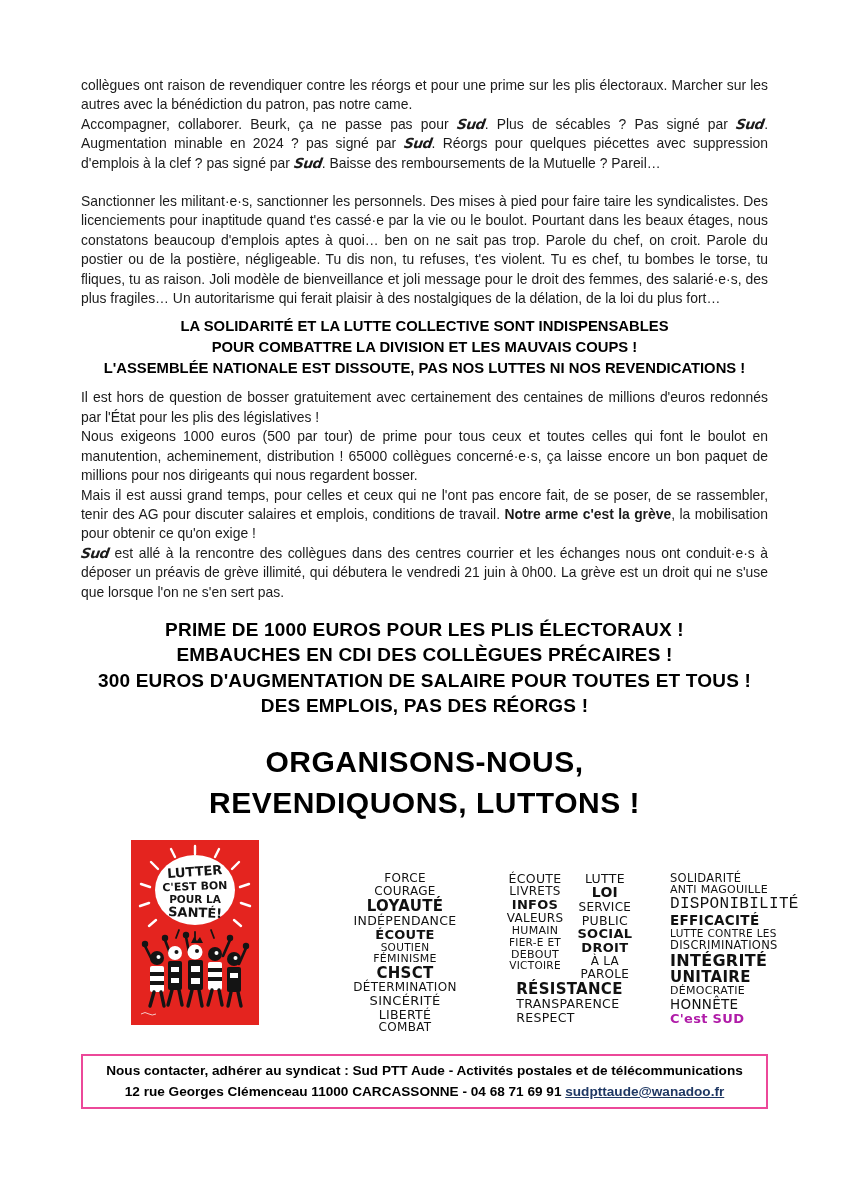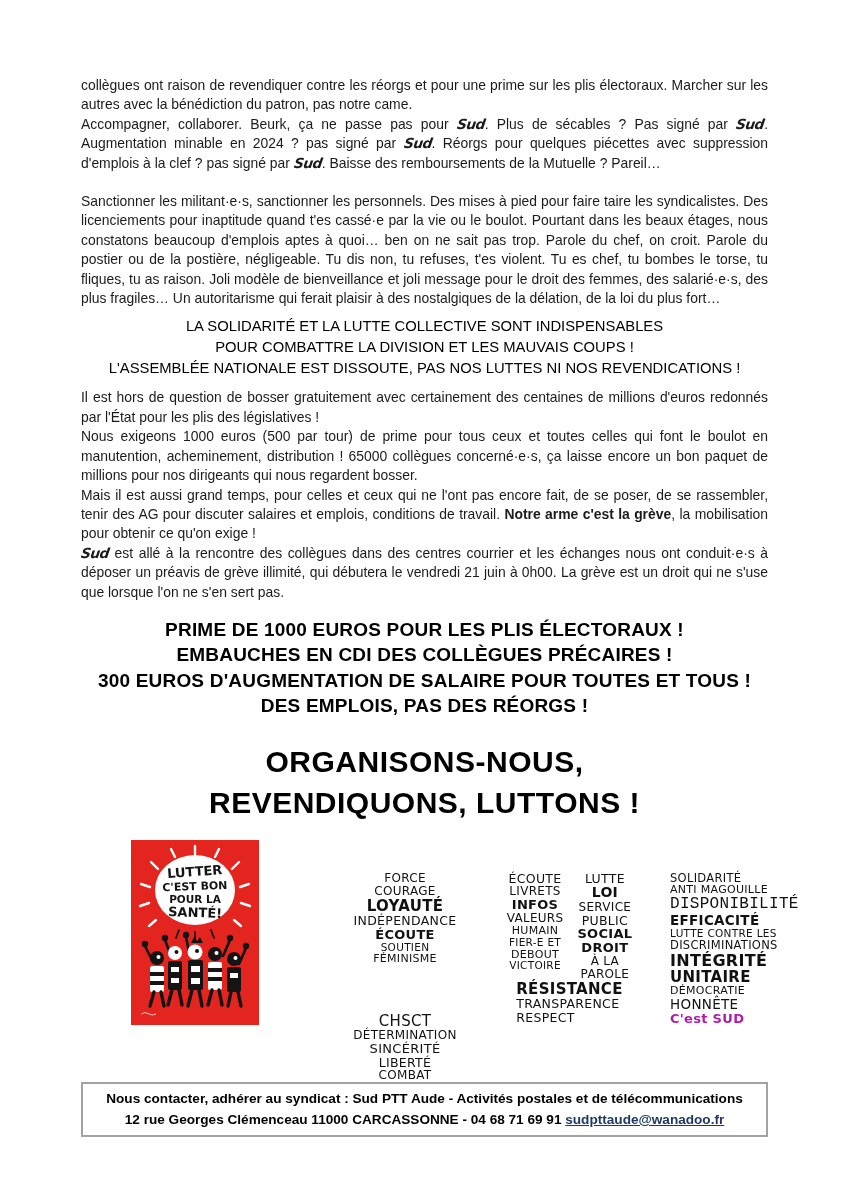--- a/index.html
+++ b/index.html
@@ -11,21 +11,21 @@
   .body-par{
     font-size:13.9px;line-height:19.4px;text-align:justify;margin:0;
   }
   .gap-line{height:19px;}
   .gap-small{height:9px;}
   .sud{
     font-family:"DejaVu Sans",sans-serif;font-weight:800;font-style:italic;
     letter-spacing:-0.6px;display:inline-block;transform:skewX(-8deg);
   }
   .slogan-block{
-    text-align:center;font-weight:normal;font-size:14.8px;line-height:21px;color:#000;
+    text-align:center;font-weight:bold;font-size:14.8px;line-height:21px;color:#000;
     margin-top:8px;
   }
   .demands-block{
     text-align:center;font-weight:800;font-size:19px;line-height:25.5px;color:#000;
     margin-top:15px;font-family:"Liberation Sans",sans-serif;letter-spacing:0.2px;
   }
   .big-heading{
     text-align:center;font-weight:800;font-size:30px;line-height:41px;color:#000;
     margin-top:22px;letter-spacing:0.5px;
   }
@@ -39,21 +39,21 @@
     font-family:"DejaVu Sans",sans-serif;color:#111;
   }
   .wc-group{display:flex;flex-direction:column;}
   .wc-s{width:140px;align-items:center;}
   .wc-u{width:165px;margin-left:12px;align-items:center;}
   .wc-ucols{display:flex;gap:14px;}
   .wc-ucols > div{display:flex;flex-direction:column;align-items:center;}
   .wc-d{width:135px;margin-left:18px;align-items:flex-start;}
   .wc-line{white-space:nowrap;line-height:1.08;letter-spacing:0.3px;}
   .contact-box{
-    border:2px solid #a3a3a3;text-align:center;
+    margin-top:20px;border:2px solid #ec4899;text-align:center;
     font-weight:bold;font-size:13.6px;line-height:20.5px;color:#000;
     padding:5px 8px;
   }
   .email{
     color:#1f3864;text-decoration:underline;cursor:pointer;font-weight:bold;
   }
 </style>
 </head>
 <body>
 
@@ -193,21 +193,21 @@
 
     <div class="wordcloud">
       <div class="wc-group wc-s">
           <div class="wc-line" style="font-size: 12px;">FORCE</div>
           <div class="wc-line" style="font-size: 12px;">COURAGE</div>
           <div class="wc-line" style="font-size: 15px; font-weight: 800;">LOYAUTÉ</div>
           <div class="wc-line" style="font-size: 12.5px;">INDÉPENDANCE</div>
           <div class="wc-line" style="font-size: 13px; font-weight: 800;">ÉCOUTE</div>
           <div class="wc-line" style="font-size: 10.5px;">SOUTIEN</div>
           <div class="wc-line" style="font-size: 11px;">FÉMINISME</div>
-          <div class="wc-line" style="font-size: 15px; font-weight: 400; margin-top: 48px;">CHSCT</div>
+          <div class="wc-line" style="font-size: 15px; font-weight: 700;">CHSCT</div>
           <div class="wc-line" style="font-size: 12px;">DÉTERMINATION</div>
           <div class="wc-line" style="font-size: 13px;">SINCÉRITÉ</div>
           <div class="wc-line" style="font-size: 12.5px;">LIBERTÉ</div>
           <div class="wc-line" style="font-size: 12px;">COMBAT</div>
         </div>
       <div class="wc-group wc-u">
         <div class="wc-ucols">
           <div>
               <div class="wc-line" style="font-size: 12.5px;">ÉCOUTE</div>
               <div class="wc-line" style="font-size: 12px;">LIVRETS</div>

